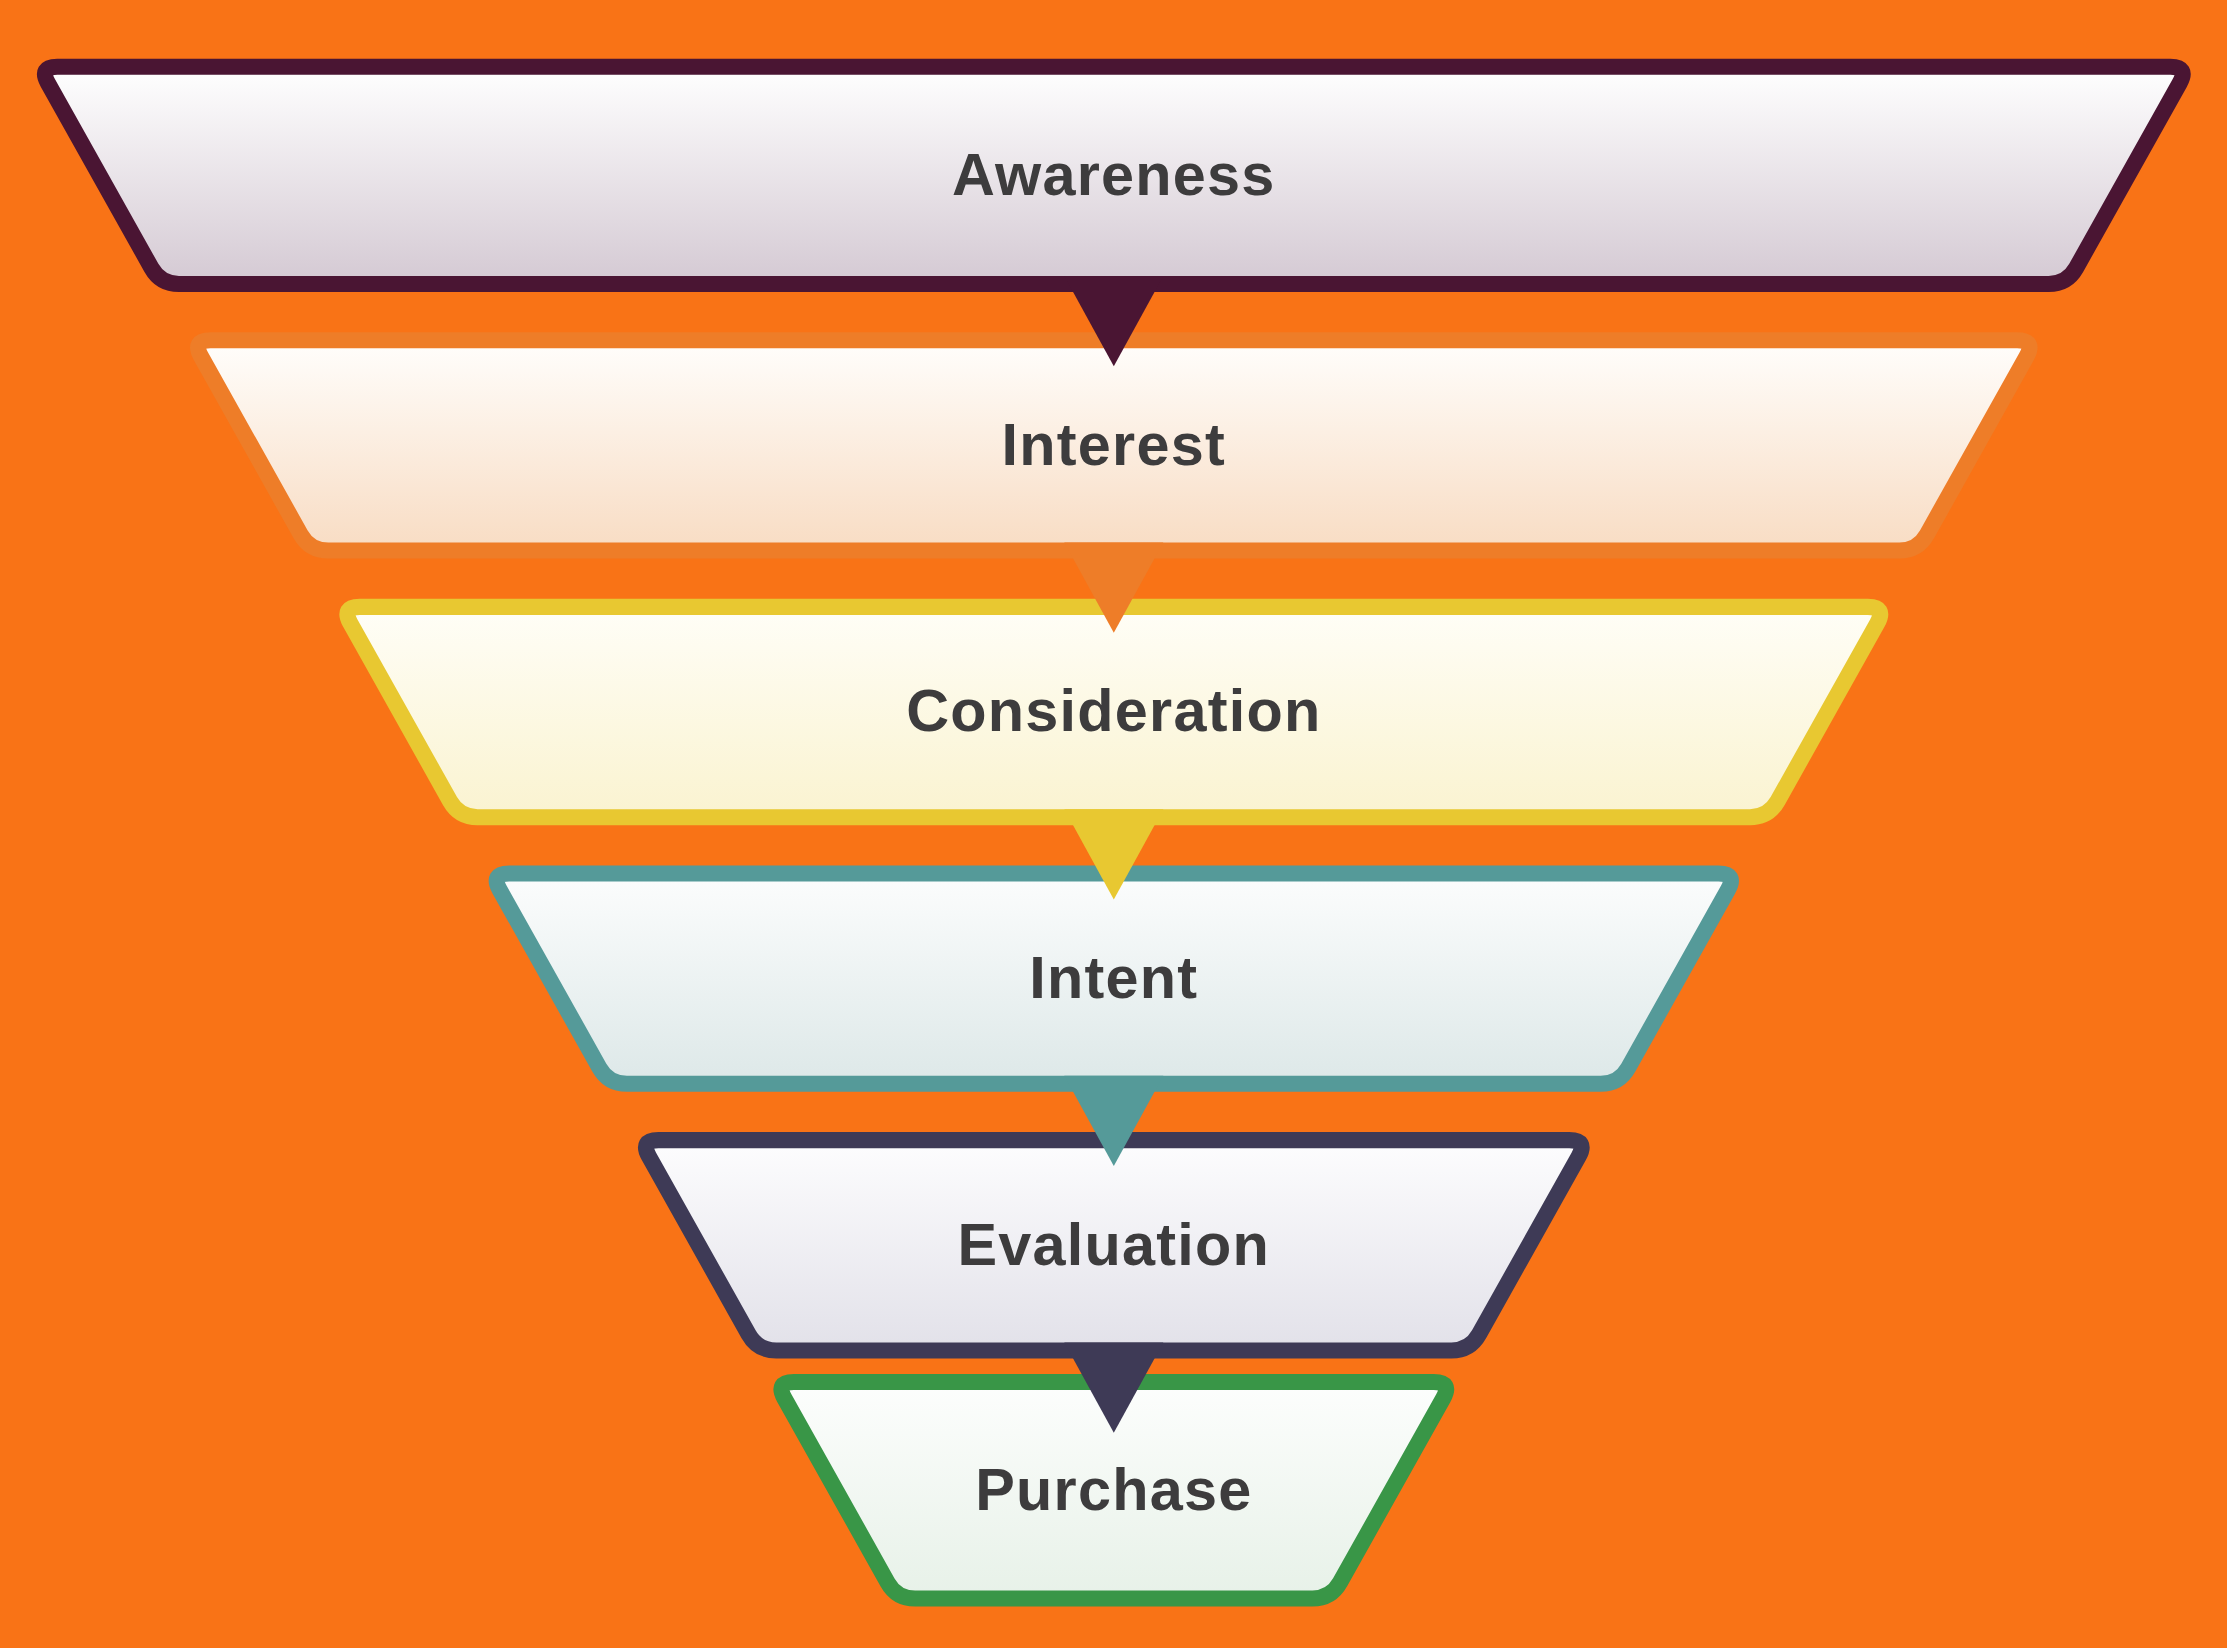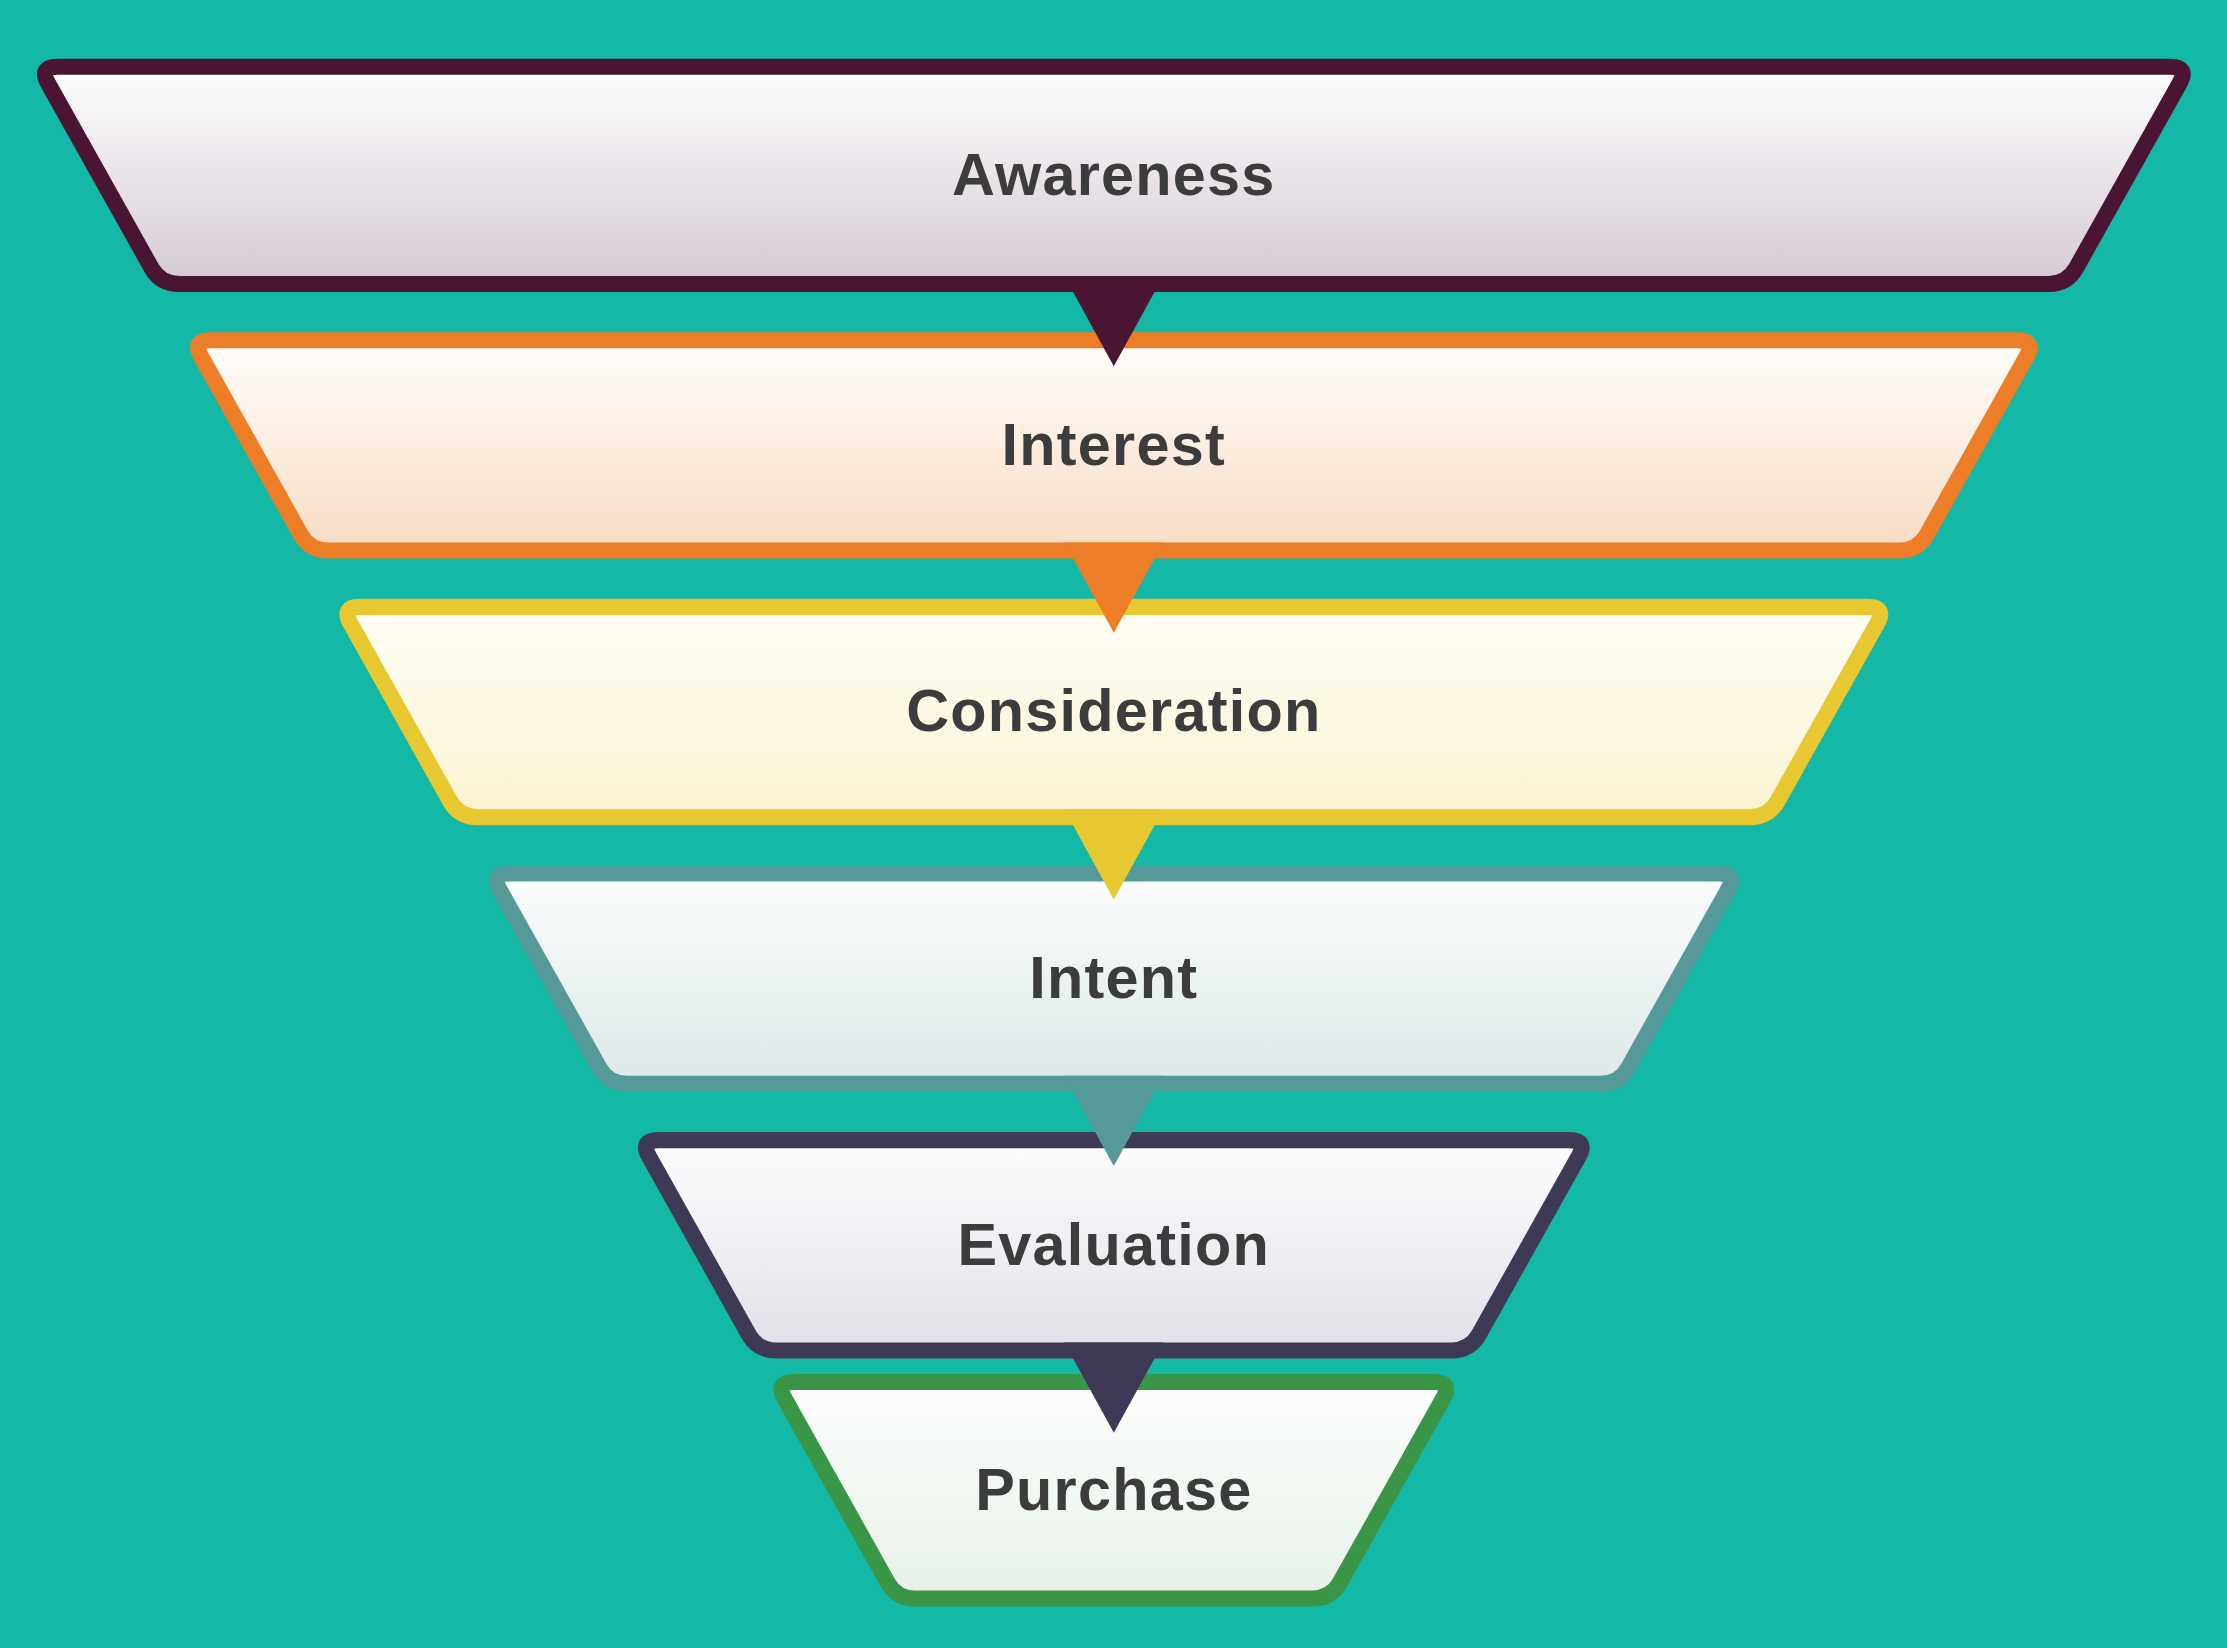--- a/index.html
+++ b/index.html
@@ -9,21 +9,21 @@
     height: 100%;
     background: #000000;
     overflow: hidden;
   }
   .diagram-root {
     width: 100vw;
     height: 100vh;
     display: flex;
     align-items: center;
     justify-content: center;
-    background: #14b8a6;
+    background: #f97316;
   }
   svg.funnel-svg {
     display: block;
     width: 100%;
     height: 100%;
   }
   svg.funnel-svg text.stage-label {
     font-family: "Liberation Sans", "DejaVu Sans", sans-serif;
     font-weight: 700;
     font-size: 96px;

